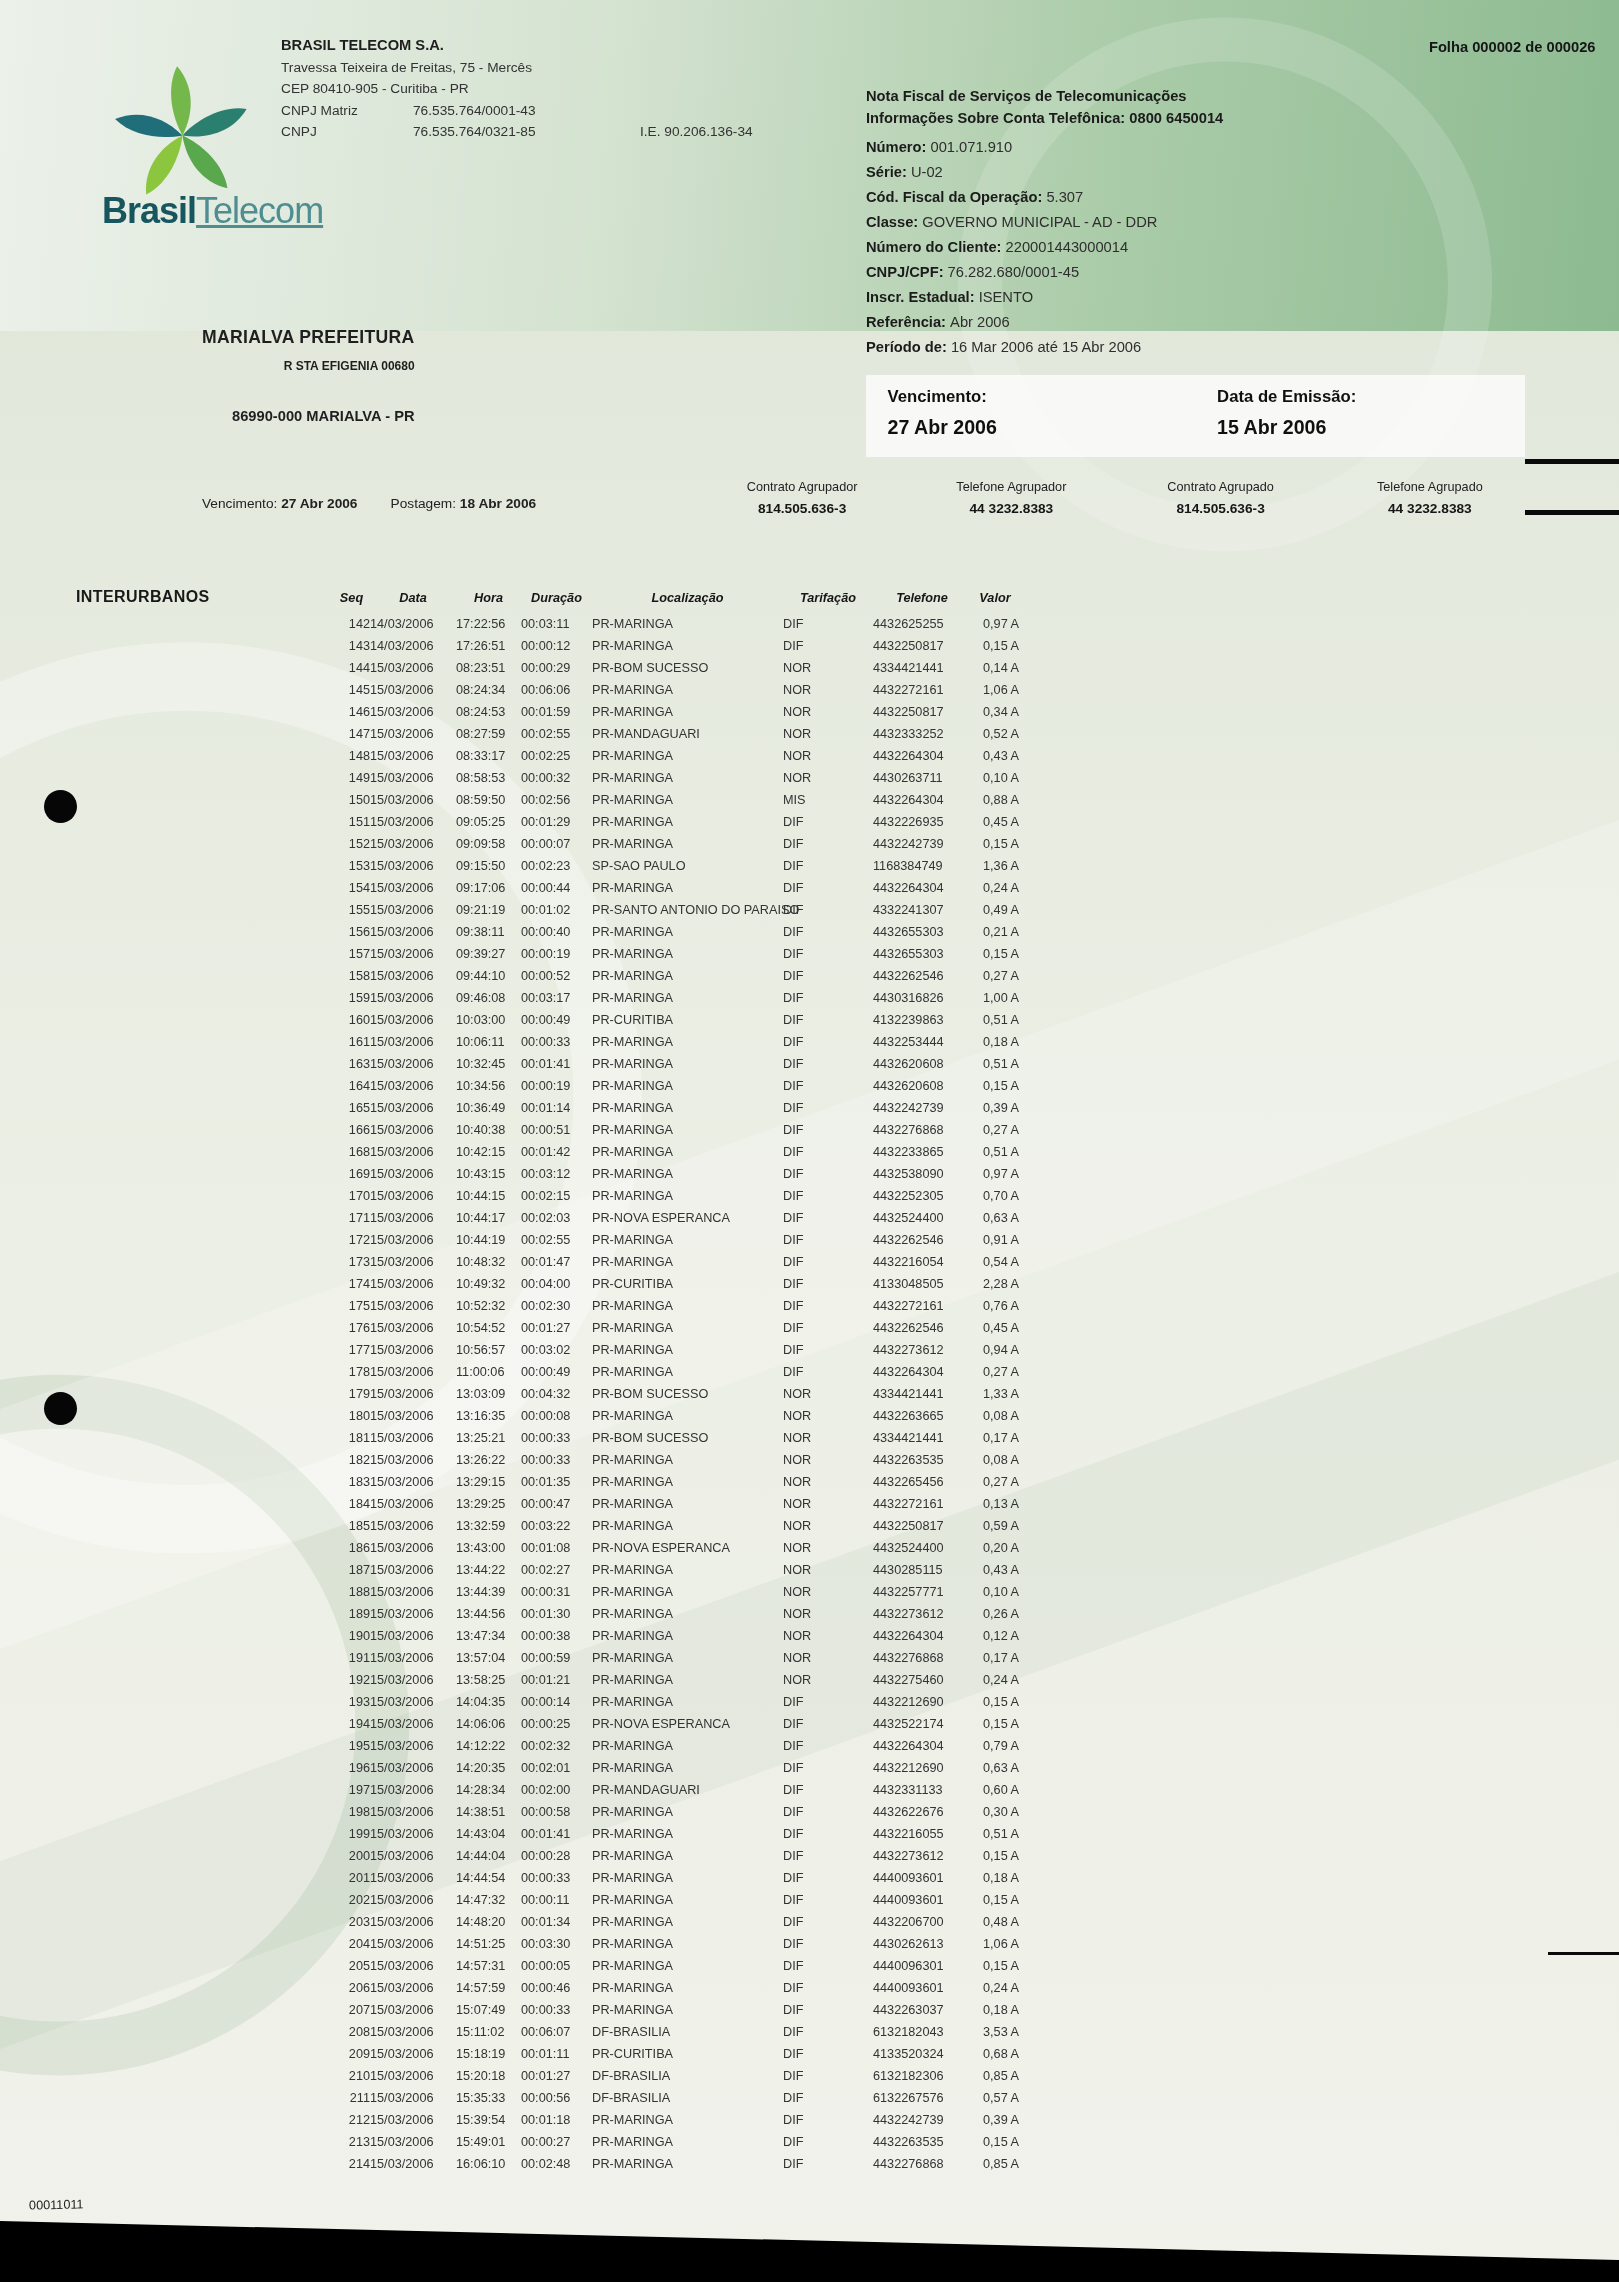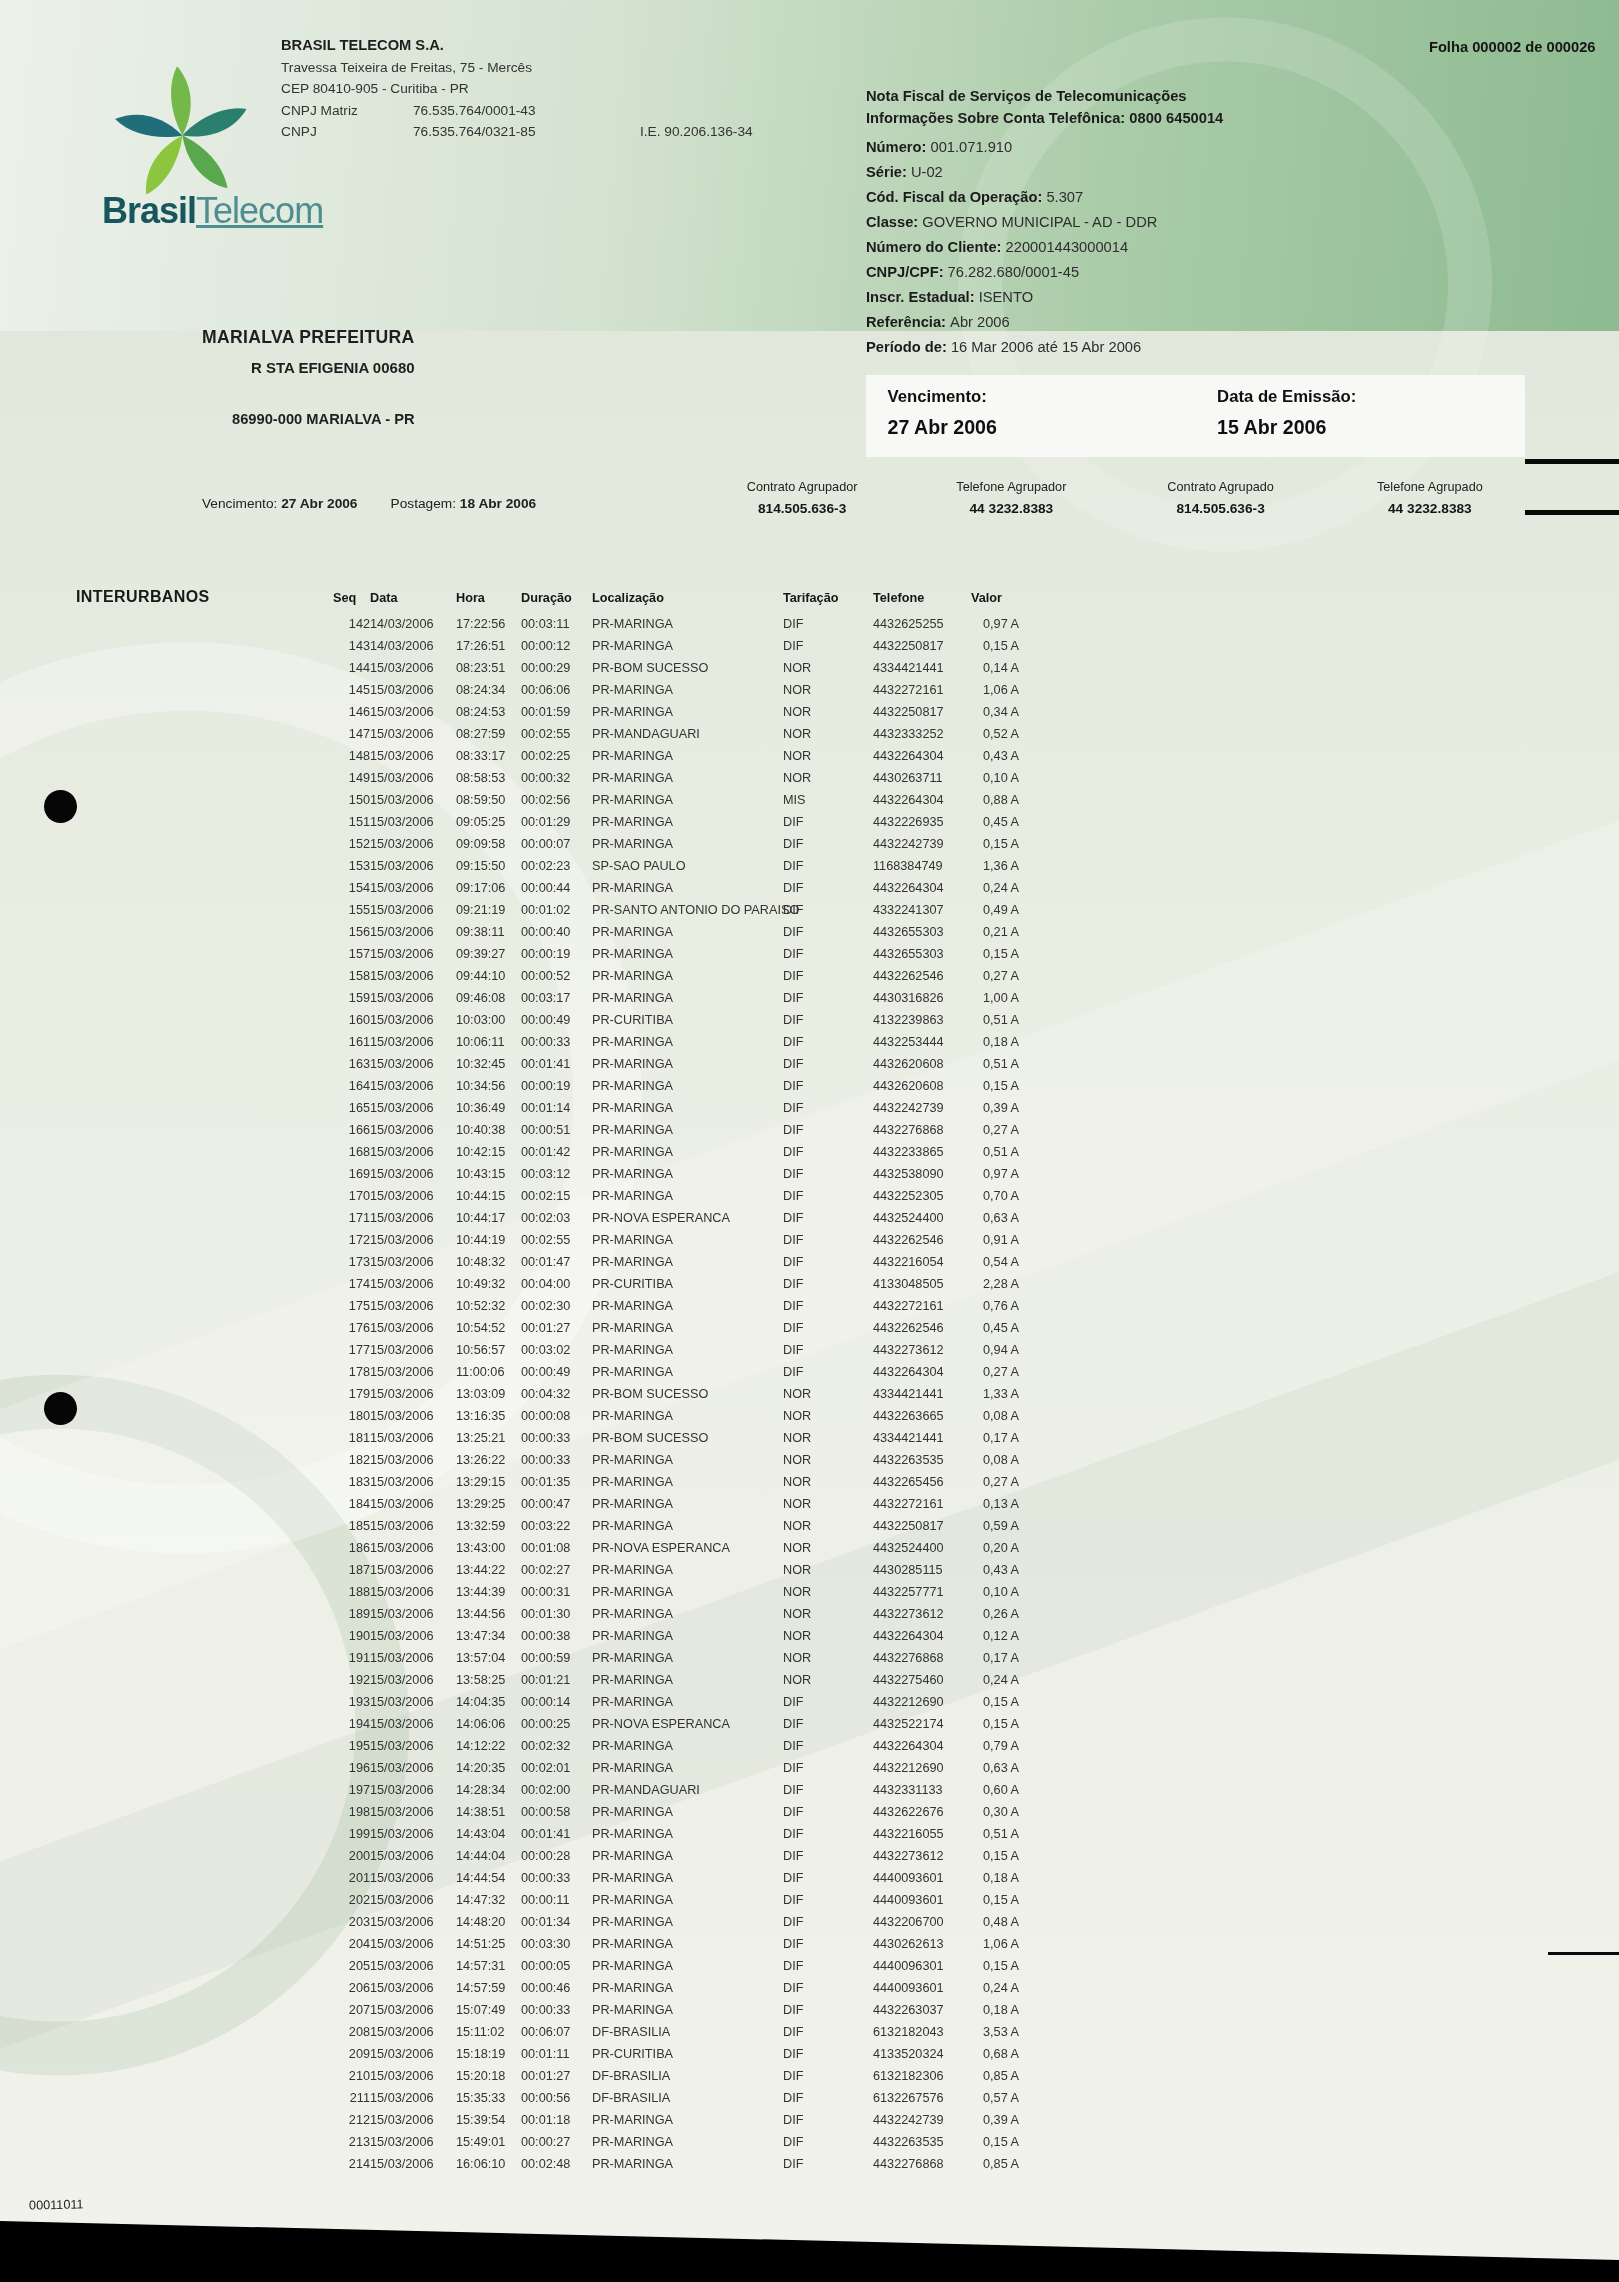--- a/index.html
+++ b/index.html
@@ -34,42 +34,42 @@
   
   .invoice-info { position:absolute; left:866px; top:86px; font-size:14.7px; color:#2e2e2e; }
   .inv-title { font-weight:bold; line-height:21.6px; color:#1b1b1b; }
   .inv-fields { margin-top:5.9px; }
   .inv-line { line-height:25px; white-space:nowrap; }
   .inv-label { font-weight:bold; color:#1b1b1b; }
 
   
   .customer { position:absolute; left:202px; top:327px; color:#1f1f1f;text-align:right; }
   .cust-name { font-weight:bold; font-size:17.6px; letter-spacing:0.3px; }
-  .cust-addr { font-weight:bold; font-size:15px; margin-top:10.8px; }
+  .cust-addr { font-weight:bold; font-size:12px; margin-top:10.8px; }
   .cust-city { font-weight:bold; font-size:14.7px; margin-top:35px; }
 
   
   .due-box { position:absolute; left:866px; top:375px; width:659px; height:82px;
              background:rgba(255,255,255,0.74); display:flex; }
   .due-col { padding:11.8px 0 0 21.6px; width:321px; }
   .due-label { font-weight:bold; font-size:16.7px; color:#101010; }
   .due-value { font-weight:bold; font-size:19.6px; color:#101010; margin-top:8.8px; }
 
   
   .meta-left { position:absolute; left:202px; top:496px; font-size:13.7px; color:#222; }
   .ml-gap { display:inline-block; width:25.5px; }
   .groups { position:absolute; left:718px; top:480px; display:flex; width:796px;gap:41px; }
   .group-cell { width:193px; text-align:center; }
   .group-label { font-size:12.7px; color:#222; }
   .group-value { font-size:13.7px; font-weight:bold; color:#161616; margin-top:6.9px; }
 
   
   .section-title { position:absolute; left:76px; top:588px; font-weight:bold; font-size:16px; color:#181818; letter-spacing:0.4px; }
   .calls { position:absolute; left:333px; top:570px; border-collapse:collapse; table-layout:fixed; width:686px; }
-  .calls th { font-size:12.7px; font-weight:bold; color:#161616; text-align:left; height:35px; vertical-align:bottom; padding:0 0 7.8px 0; white-space:nowrap; }
+  .calls th { font-size:12.7px; font-weight:bold; color:#161616; text-align:center; height:35px; vertical-align:bottom; padding:0 0 7.8px 0; white-space:nowrap;font-style:italic; }
   .calls td { font-size:12.7px; color:#333; height:22px; padding:0; white-space:nowrap; overflow:visible; }
   .c0 { width:37px; text-align:right; padding-right:2px; }
   .c1 { width:86px; padding-left:17.6px; }
   .c2 { width:65px; }
   .c3 { width:71px; }
   .c4 { width:191px; }
   .c5 { width:90px; }
   .c6 { width:98px; }
   .c7 { width:48px; text-align:right; }
 

